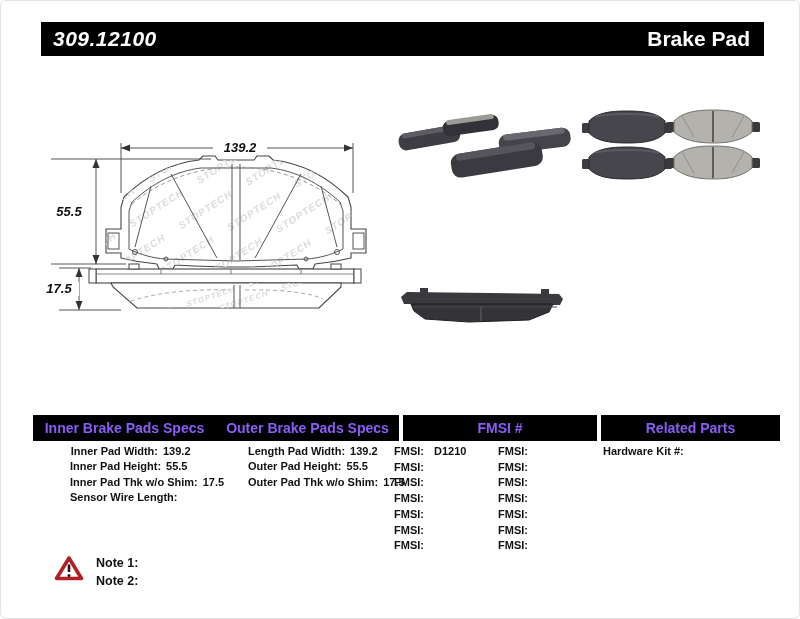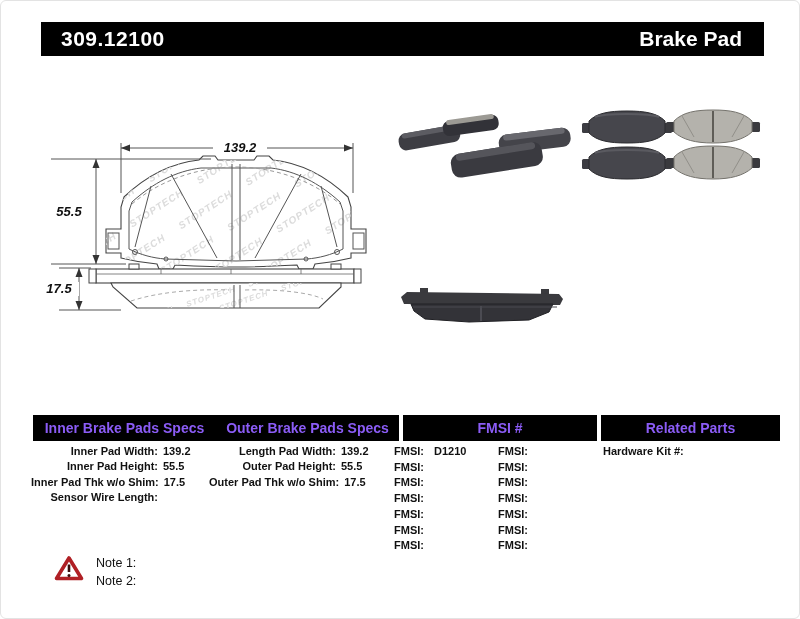--- a/index.html
+++ b/index.html
@@ -4,47 +4,47 @@
 <style>
   html,body{margin:0;padding:0;background:#fff;}
   .page{position:relative;width:798px;height:617px;background:#fff;border:1px solid #e3e3e3;
         border-radius:6px;overflow:hidden;font-family:"Liberation Sans",sans-serif;color:#111;}
   .abs{position:absolute;}
 
   
   .topbar{left:40px;top:21px;width:723px;height:34px;background:#000;color:#fff;
           display:flex;align-items:center;justify-content:space-between;
           font-weight:bold;font-size:21px;padding:0;box-sizing:border-box;}
-  .topbar .pn{padding-left:20px;letter-spacing:.5px;}
-  .topbar .pt{padding-right:22px;}
+  .topbar .pn{padding-left:12px;letter-spacing:.5px;font-style:italic;}
+  .topbar .pt{padding-right:14px;}
 
   
   .dim{background:#fff;font-weight:bold;font-style:italic;font-size:13px;
        text-align:center;padding:0 3px;line-height:14px;}
 
   
   .thead{top:414px;height:26px;background:#000;color:#8b5cf6;font-weight:bold;font-size:14px;
          display:flex;align-items:center;}
   .thead .half{flex:1;text-align:center;}
   .thead.center{justify-content:center;align-items:center;}
 
   
   .speccol{top:443px;font-size:11px;font-weight:bold;line-height:15.4px;}
-  .spec-row{display:flex;}
+  .spec-row{display:flex;margin-left:39px;}
   .spec-label{flex:1;text-align:right;white-space:nowrap;}
   .spec-value{width:44px;text-align:left;padding-left:5px;white-space:nowrap;}
 
   .fmsicol{top:443px;font-size:11px;font-weight:bold;line-height:15.7px;}
   .fmsi-row{display:flex;}
   .fmsi-label{width:36px;white-space:nowrap;}
   .fmsi-value{padding-left:4px;white-space:nowrap;}
 
   .relcol{top:443px;font-size:11px;font-weight:bold;line-height:15.4px;}
 
-  .note-label{font-size:12.5px;font-weight:normal;line-height:18px;}
+  .note-label{font-size:12.5px;font-weight:bold;line-height:18px;}
 
   svg text.wm{font-family:"Liberation Sans",sans-serif;font-weight:bold;font-style:italic;
               font-size:10px;fill:#dcdcdc;letter-spacing:1px;}
   svg text.wms{font-size:8px;}
 </style>
 </head>
 <body>
 
 <div class="page">
 

